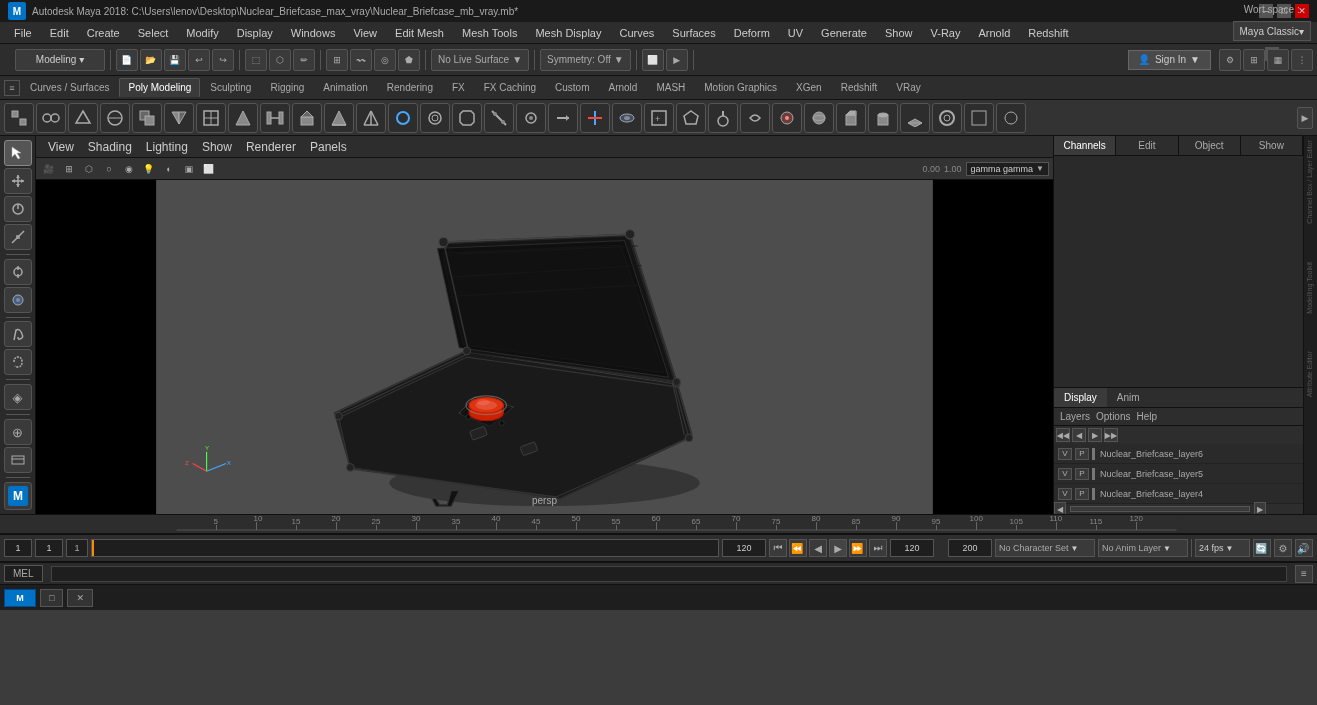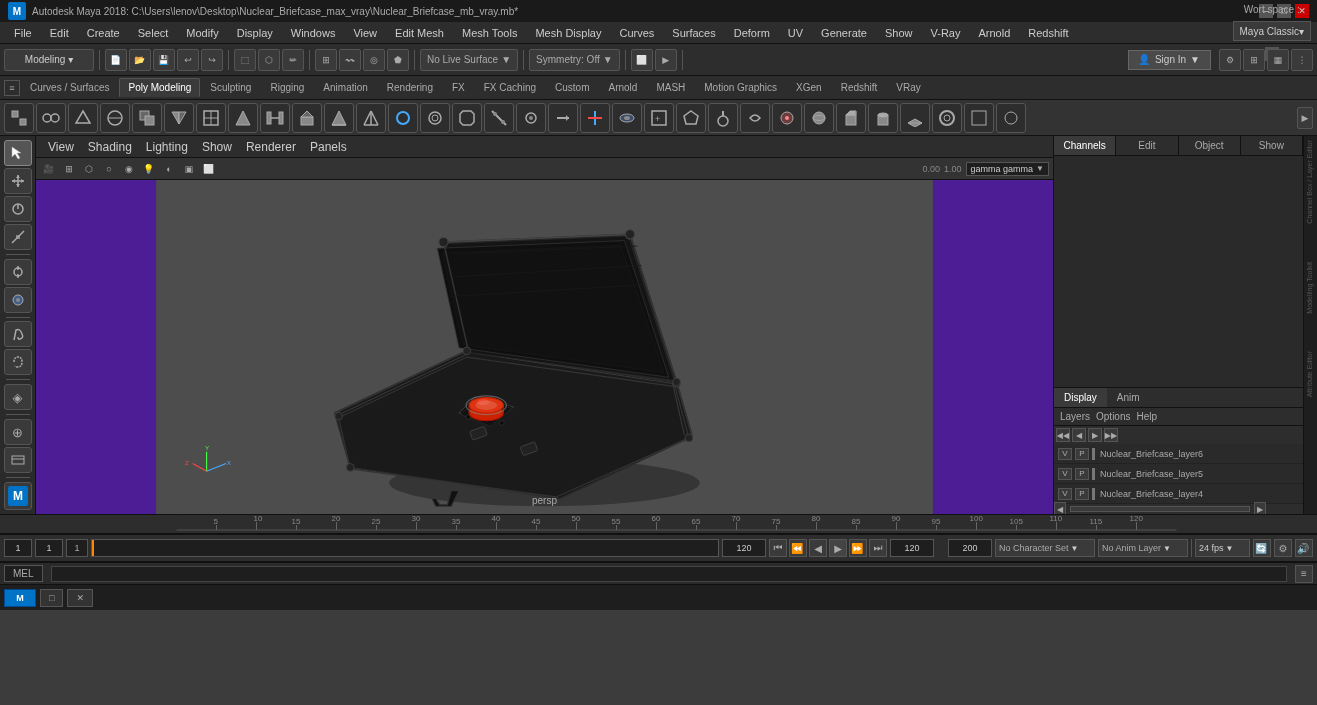--- a/index.html
+++ b/index.html
@@ -101,20 +101,21 @@
       padding: 0 6px;
       background: #3a3a3a;
       border: 1px solid #555;
       border-radius: 2px;
       display: flex; align-items: center; justify-content: center;
       cursor: pointer;
       font-size: 10px;
       color: #ccc;
       gap: 3px;
       min-width: 80px;
+      margin-left: 11px;
     }
 
     
     #shelf-tabs {
       background: #2d2d2d;
       height: 24px;
       display: flex;
       align-items: center;
       padding: 0 4px;
       border-bottom: 1px solid #111;
@@ -231,21 +232,21 @@
       width: 18px; height: 18px;
       background: transparent;
       border: none;
       color: #aaa;
       font-size: 9px;
       display: flex; align-items: center; justify-content: center;
       cursor: pointer;
     }
     #viewport-canvas {
       flex: 1;
-      background: #4c1d95;
+      background: #000000;
       position: relative;
       overflow: hidden;
     }
     #persp-label {
       position: absolute;
       bottom: 8px;
       left: 50%;
       transform: translateX(-50%);
       color: #aaa;
       font-size: 10px;

